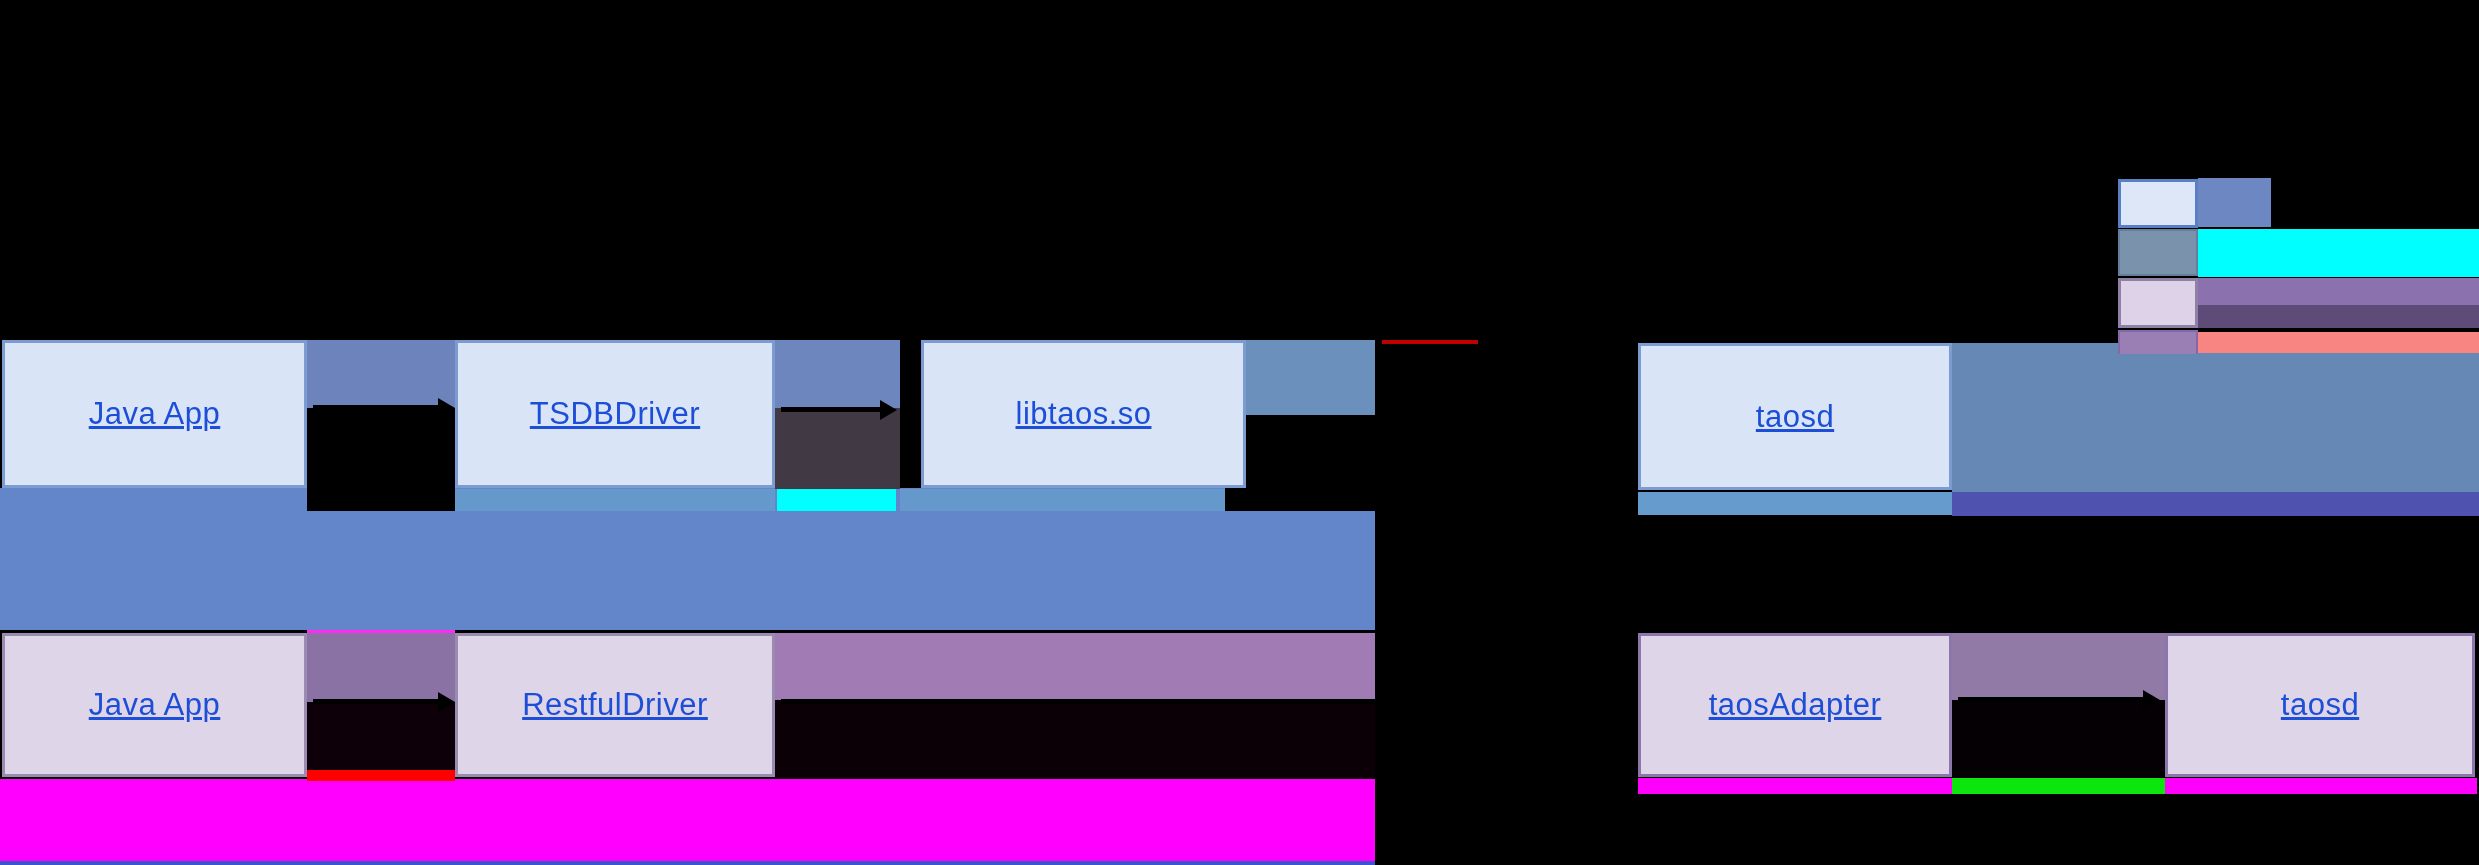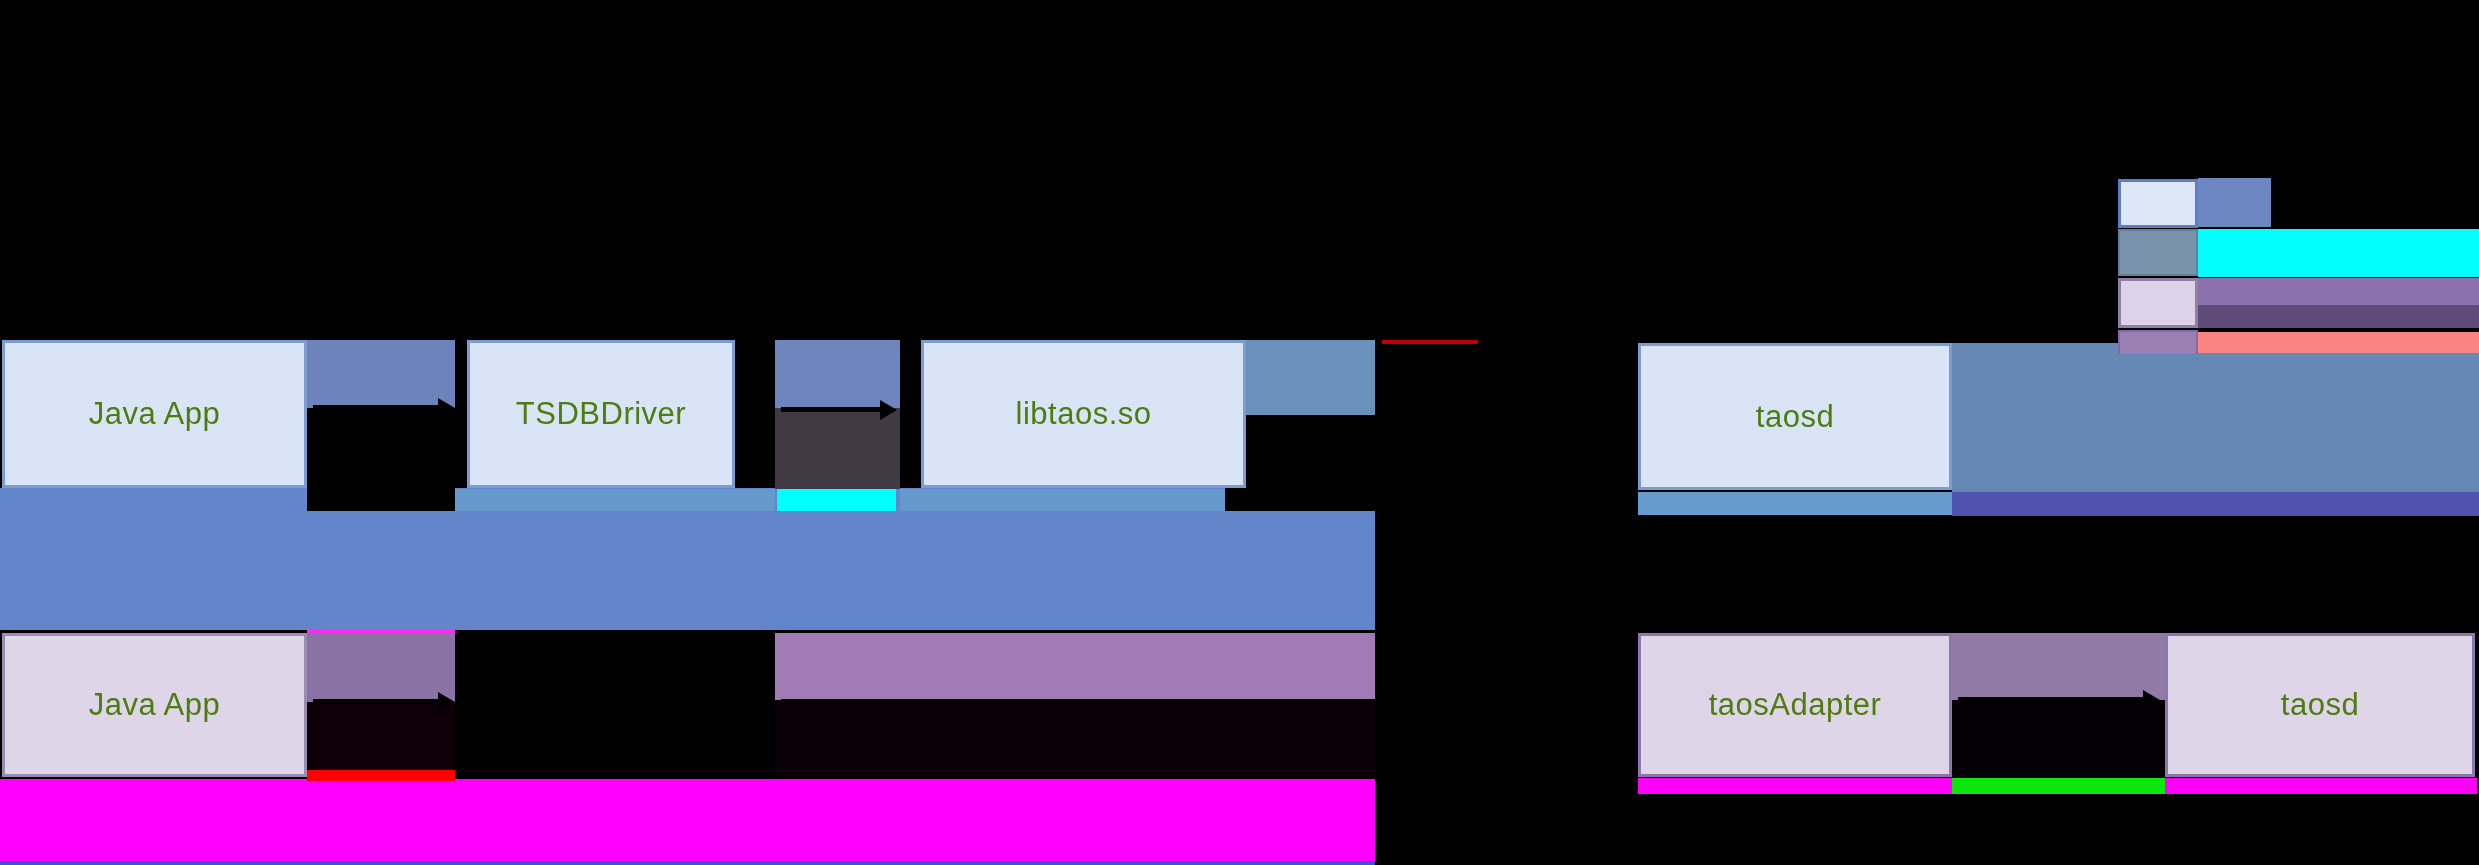--- a/index.html
+++ b/index.html
@@ -1,20 +1,20 @@
 <!DOCTYPE html>
 <html><head>
 <meta charset="utf-8">
 <style>
   html,body{margin:0;padding:0;background:#000;}
   #canvas{position:relative;width:2479px;height:865px;background:#000;overflow:hidden;
           font-family:"Liberation Sans", sans-serif;}
   .abs{position:absolute;}
   .node{position:absolute;display:flex;align-items:center;justify-content:center;
-        font-size:31px;color:#4d7c0f;letter-spacing:0.5px;box-sizing:border-box;}
+        font-size:31px;color:#1d4ed8;letter-spacing:0.5px;box-sizing:border-box;text-decoration:underline;}
   .node-jni{background:#d9e5f7;border:3px solid #7b9bd1;}
   .node-rest{background:#ded5e8;border:3px solid #9a8cb0;}
   .node-rest2{background:#ded5e8;border:3px solid #8d76ac;}
   .arrow-line{position:absolute;height:5px;background:#000;}
   .arrow-head{position:absolute;width:0;height:0;border-top:10px solid transparent;
               border-bottom:10px solid transparent;border-left:17px solid #000;}
   
   .gap1-top{left:307px;top:340px;width:148px;height:68px;background:#6d83bc;}
   .gap1-black{left:307px;top:408px;width:148px;height:103px;background:#000;}
   .gap2-top{left:775px;top:340px;width:125px;height:68px;background:#6d87be;}
@@ -50,21 +50,21 @@
   .sw3{top:278px;height:50px;background:#ded2e8;border:3px solid #8f81a5;}
   .sw4{top:330px;height:24px;background:#997fb3;border:2px solid #8468a8;border-bottom:none;}
   .lbar{position:absolute;left:2198px;}
   .lbar1{top:178px;height:49px;width:73px;background:#6d87c3;}
   .lbar2{top:229px;height:48px;width:281px;background:#00ffff;}
   .lbar3a{top:278px;height:27px;width:281px;background:#8b71ad;}
   .lbar3b{top:305px;height:23px;width:281px;background:#5f4b78;}
   .lbar4{top:332px;height:21px;width:281px;background:#f98583;}
   
   .n-java1{left:2px;top:340px;width:305px;height:148px;}
-  .n-tsdb{left:455px;top:340px;width:268px;height:148px;margin-left:12px;}
+  .n-tsdb{left:455px;top:340px;width:320px;height:148px;}
   .n-libtaos{left:900px;top:340px;width:325px;height:148px;margin-left:21px;}
   .n-taosd1{left:1638px;top:343px;width:314px;height:147px;}
   .n-java2{left:2px;top:633px;width:305px;height:144px;}
   .n-restful{left:455px;top:633px;width:320px;height:144px;}
   .n-adapter{left:1638px;top:633px;width:314px;height:144px;align-items:center;}
   .n-taosd2{left:2165px;top:633px;width:310px;height:144px;}
   .z3{z-index:3;} .z4{z-index:4;}
 </style>
 </head>
 <body>
@@ -109,20 +109,23 @@
   <div class="node node-jni n-libtaos z3">
     <span>libtaos.so</span>
   </div>
   <div class="node node-jni n-taosd1 z3">
     <span>taosd</span>
   </div>
 
   <div class="node node-rest n-java2 z3">
     <span>Java App</span>
   </div>
+  <div class="node node-rest n-restful z3">
+    <span>RestfulDriver</span>
+  </div>
   <div class="node node-rest2 n-adapter z3">
     <span>taosAdapter</span>
   </div>
   <div class="node node-rest2 n-taosd2 z3">
     <span>taosd</span>
   </div>
 
   <div class="arrow-line z4" style="left:313px;top:405px;width:126px;"></div>
   <div class="arrow-head z4" style="left:438px;top:398px;"></div>
   <div class="arrow-line z4" style="left:781px;top:407px;width:101px;"></div>

